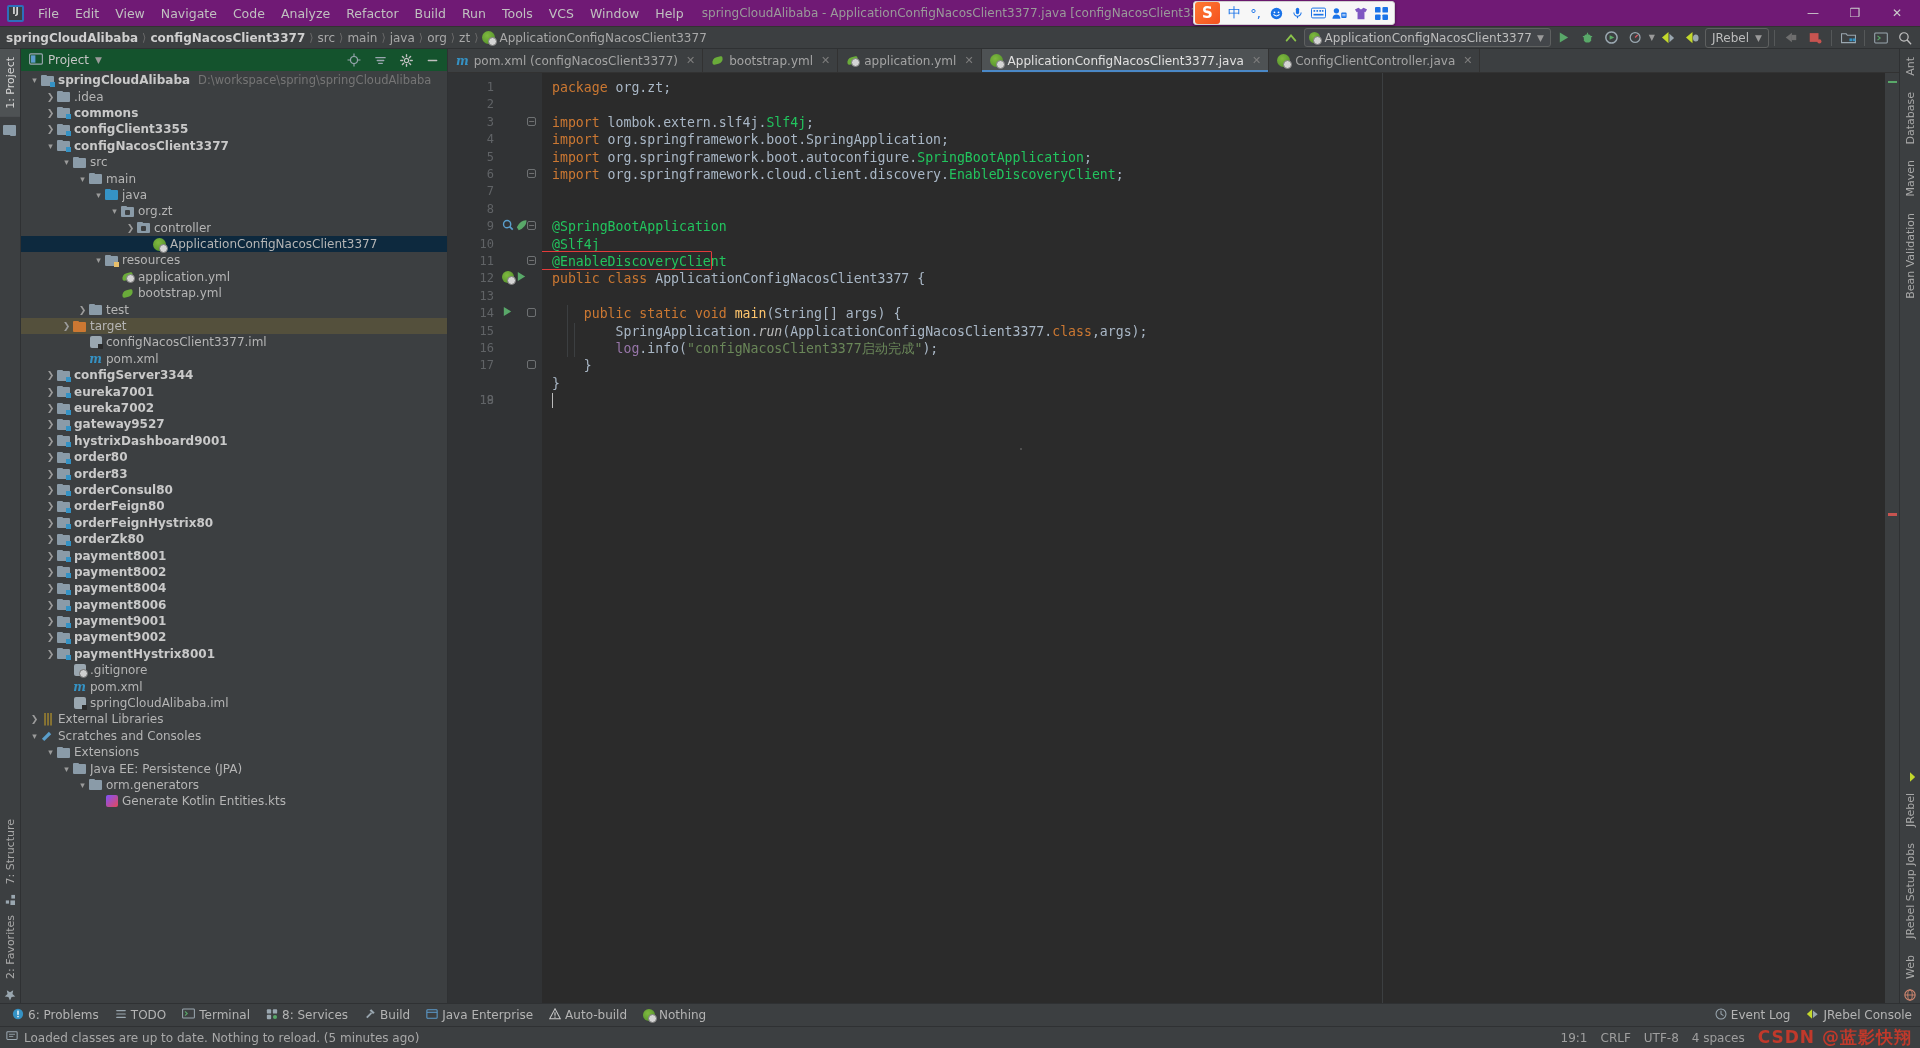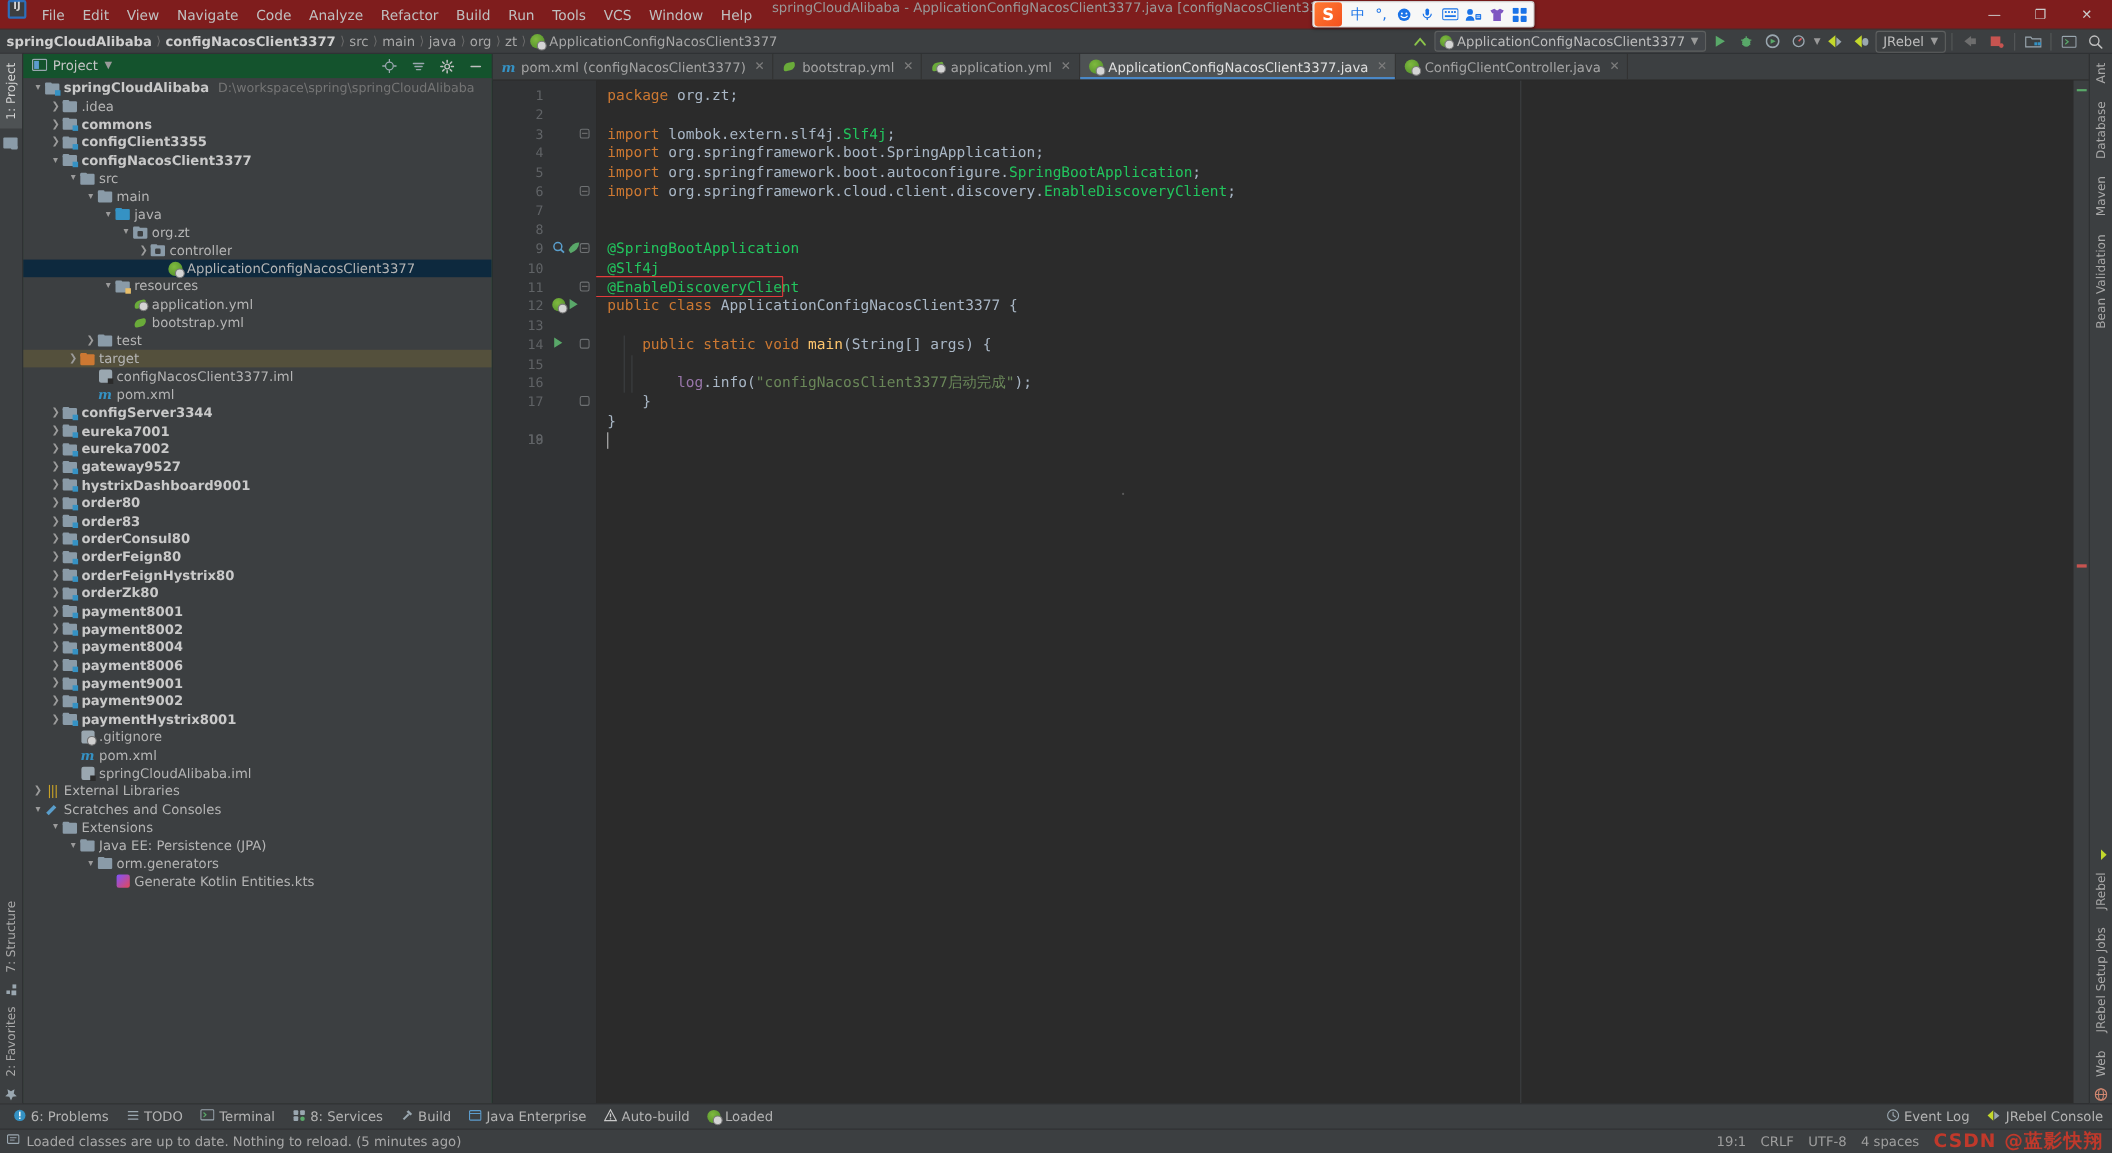--- a/index.html
+++ b/index.html
@@ -8,21 +8,21 @@
     background: #3c3f41;
     font-family: "DejaVu Sans", "Liberation Sans", sans-serif;
     font-size: 12px;
     color: #bbbbbb;
     overflow: hidden;
   }
   .app { position: relative; width: 1920px; height: 1048px; display: flex; flex-direction: column; }
 
   
   .titlebar {
-    height: 27px; background: #7f1d1d; display: flex; 
+    height: 27px; background: #701a75; display: flex; align-items: center;
     position: relative; flex: 0 0 27px; border-bottom: 1px solid #323232;
   }
   .ij-logo {
     width: 17px; height: 17px; margin: 0 6px 0 7px;
     border: 2px solid #2d6fbb; border-radius: 2px; background: #3c3f41;
     position: relative; flex: 0 0 17px;
   }
   .ij-logo::after {
     content: "IJ"; position: absolute; left: 0; right: 0; top: -1px;
     font-size: 9px; font-weight: bold; text-align: center; color: #d6d6d6;
@@ -976,20 +976,21 @@
             <div class="cline" style="top: 75.6px;"><span class="kw">import </span><span class="pln">org.springframework.boot.autoconfigure.</span><span class="ann">SpringBootApplication</span><span class="pln">;</span></div>
             <div class="cline" style="top: 93px;"><span class="kw">import </span><span class="pln">org.springframework.cloud.client.discovery.</span><span class="ann">EnableDiscoveryClient</span><span class="pln">;</span></div>
             <div class="cline" style="top: 110.4px;"></div>
             <div class="cline" style="top: 127.8px;"></div>
             <div class="cline" style="top: 145.2px;"><span class="ann">@SpringBootApplication</span></div>
             <div class="cline" style="top: 162.6px;"><span class="ann">@Slf4j</span></div>
             <div class="cline" style="top: 180px;"><span class="ann">@EnableDiscoveryClient</span></div>
             <div class="cline" style="top: 197.4px;"><span class="kw">public class </span><span class="pln">ApplicationConfigNacosClient3377 {</span></div>
             <div class="cline" style="top: 214.8px;"></div>
             <div class="cline" style="top: 232.2px;"><span class="kw">    public static void </span><span class="mth">main</span><span class="pln">(String[] args) {</span></div>
+            <div class="cline" style="top: 249.6px;"><span class="pln">        SpringApplication.</span><span class="ital">run</span><span class="pln">(ApplicationConfigNacosClient3377.</span><span class="kw">class</span><span class="pln">,args);</span></div>
             <div class="cline" style="top: 267px;"><span class="pln">        </span><span class="fld">log</span><span class="pln">.info(</span><span class="str">"configNacosClient3377启动完成"</span><span class="pln">);</span></div>
             <div class="cline" style="top: 284.4px;"><span class="pln">    }</span></div>
             <div class="cline" style="top: 301.8px;"><span class="pln">}</span></div>
             <div class="cline" style="top: 319.2px;"></div>
             <div class="highlight-box" style="top: 178px; left: -2px; width: 172px; height: 19px; border-color: rgb(227, 59, 59);"></div>
             <div class="guide" style="left: 25px; top: 232.2px; height: 52.2px;"></div>
             <div class="guide" style="left: 32px; top: 249.6px; height: 34.8px;"></div>
             <div class="caret" style="left: 10px; top: 320.2px;"></div>
             <div class="editor-right-edge" style="left: 840px;"></div>
             <div style="position: absolute; left: 478px; top: 375px; width: 2px; height: 2px; background: rgb(91, 91, 91); border-radius: 50%;"></div>
@@ -1106,21 +1107,21 @@
         <svg width="12" height="12" viewBox="0 0 14 14">
             <path d="M7 1 L13.2 12.5 H0.8 Z" fill="none" stroke="#c9c9c9" stroke-width="1.2"></path>
             <rect x="6.3" y="5" width="1.4" height="4" fill="#c9c9c9"></rect>
             <rect x="6.3" y="10" width="1.4" height="1.4" fill="#c9c9c9"></rect>
           </svg>
       </span>
       <span>Auto-build</span>
     </div>
     <div class="bb-item">
       <span class="spring-ico" style="width:12px;height:12px"></span>
-      <span>Loaded</span>
+      <span>Nothing</span>
     </div>
     <div class="bb-right">
       <div class="bb-item">
         <span>
           <svg width="12" height="12" viewBox="0 0 14 14">
               <circle cx="7" cy="7" r="5.8" fill="none" stroke="#9aa7b0" stroke-width="1.2"></circle>
               <path d="M7 3.6V7l2.4 1.6" stroke="#9aa7b0" stroke-width="1.2" fill="none" stroke-linecap="round"></path>
             </svg>
         </span>
         <span>Event Log</span>

